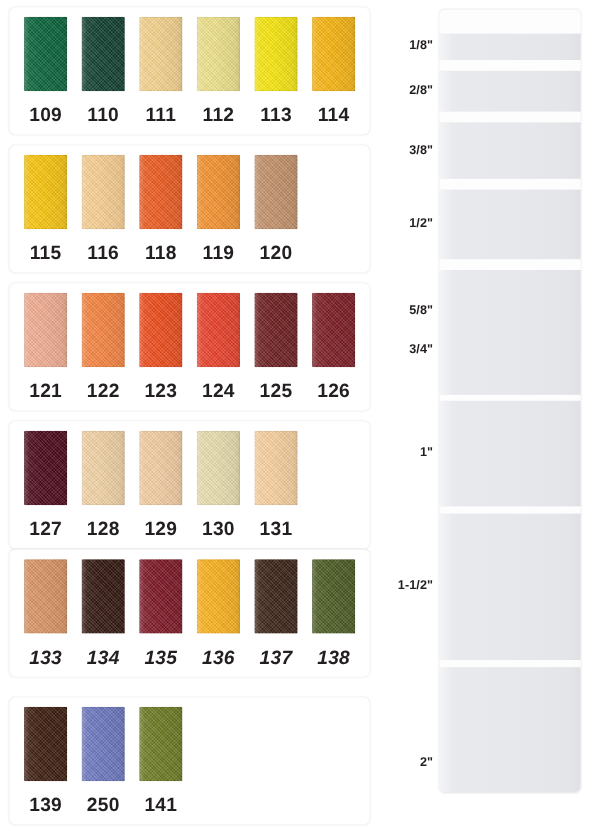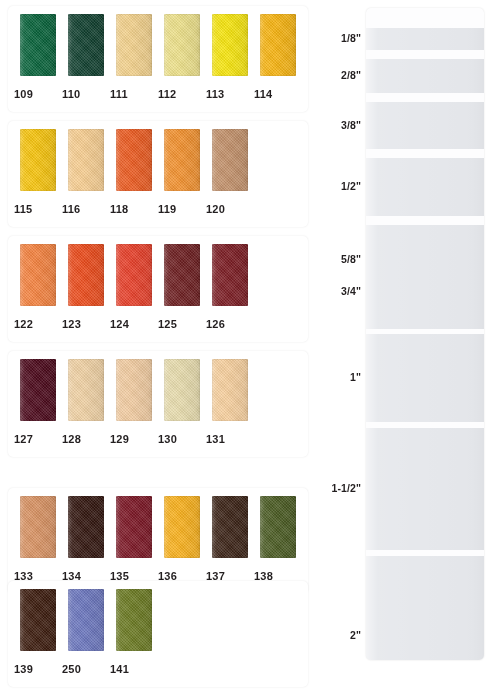--- a/index.html
+++ b/index.html
@@ -67,22 +67,22 @@
        rgba(255,255,255,0.04) 12%,
        rgba(255,255,255,0.00) 40%,
        rgba(0,0,0,0.05) 88%,
        rgba(0,0,0,0.10) 100%);
   }
   .swatch-label {
     position: absolute;
     top: 82px;
     left: 0;
     width: 48px;
-    text-align: left;
-    font-size: 11px;
+    text-align: center;
+    font-size: 16px;
     font-weight: bold;
     color: #231f20;
     letter-spacing: 0.2px;
   }
 
   
   #width-panel {
     position: absolute;
     left: 325px;
     top: 0;
@@ -175,20 +175,24 @@
         </div>
         <div class="swatch-cell">
           <div class="swatch-chip" style="background-color: rgb(193, 144, 106);"></div>
           <div class="swatch-label">120</div>
         </div>
       </div>
     </div>
     <div class="swatch-row" style="top: 236px;">
       <div class="swatch-strip">
         <div class="swatch-cell">
+          <div class="swatch-chip" style="background-color: rgb(239, 171, 145);"></div>
+          <div class="swatch-label">121</div>
+        </div>
+        <div class="swatch-cell">
           <div class="swatch-chip" style="background-color: rgb(243, 130, 64);"></div>
           <div class="swatch-label">122</div>
         </div>
         <div class="swatch-cell">
           <div class="swatch-chip" style="background-color: rgb(234, 75, 28);"></div>
           <div class="swatch-label">123</div>
         </div>
         <div class="swatch-cell">
           <div class="swatch-chip" style="background-color: rgb(230, 64, 42);"></div>
           <div class="swatch-label">124</div>
@@ -220,21 +224,21 @@
         <div class="swatch-cell">
           <div class="swatch-chip" style="background-color: rgb(231, 220, 173);"></div>
           <div class="swatch-label">130</div>
         </div>
         <div class="swatch-cell">
           <div class="swatch-chip" style="background-color: rgb(246, 207, 158);"></div>
           <div class="swatch-label">131</div>
         </div>
       </div>
     </div>
-    <div class="swatch-row" style="top: 488px;">
+    <div class="swatch-row" style="top: 458px; font-style: italic;">
       <div class="swatch-strip">
         <div class="swatch-cell">
           <div class="swatch-chip" style="background-color: rgb(215, 146, 99);"></div>
           <div class="swatch-label">133</div>
         </div>
         <div class="swatch-cell">
           <div class="swatch-chip" style="background-color: rgb(51, 23, 16);"></div>
           <div class="swatch-label">134</div>
         </div>
         <div class="swatch-cell">

